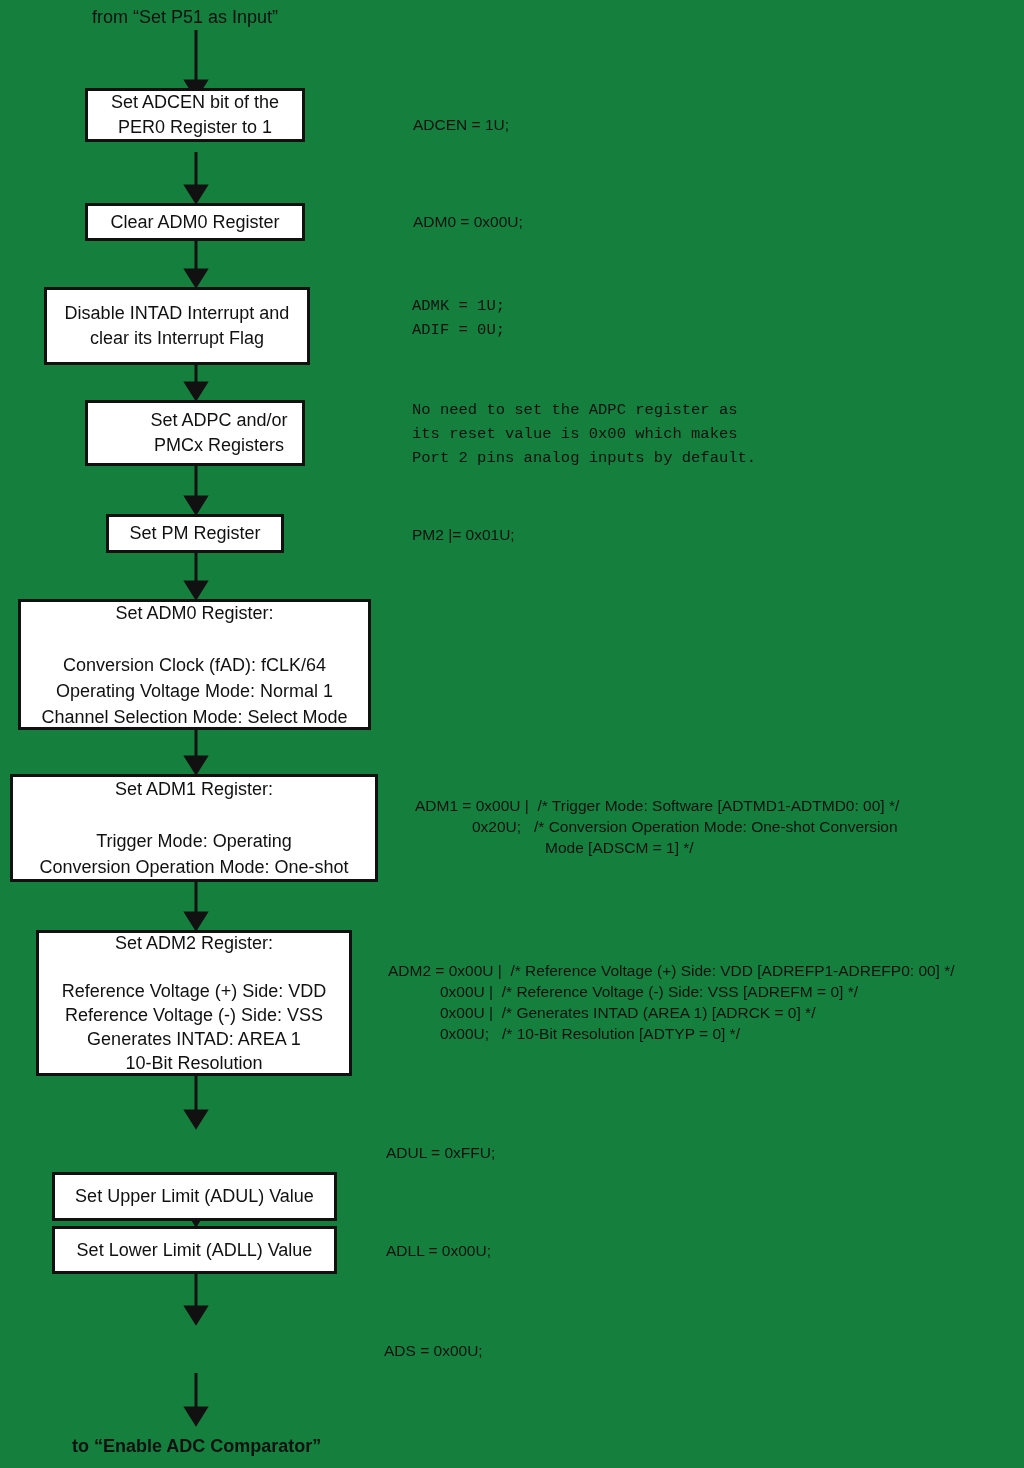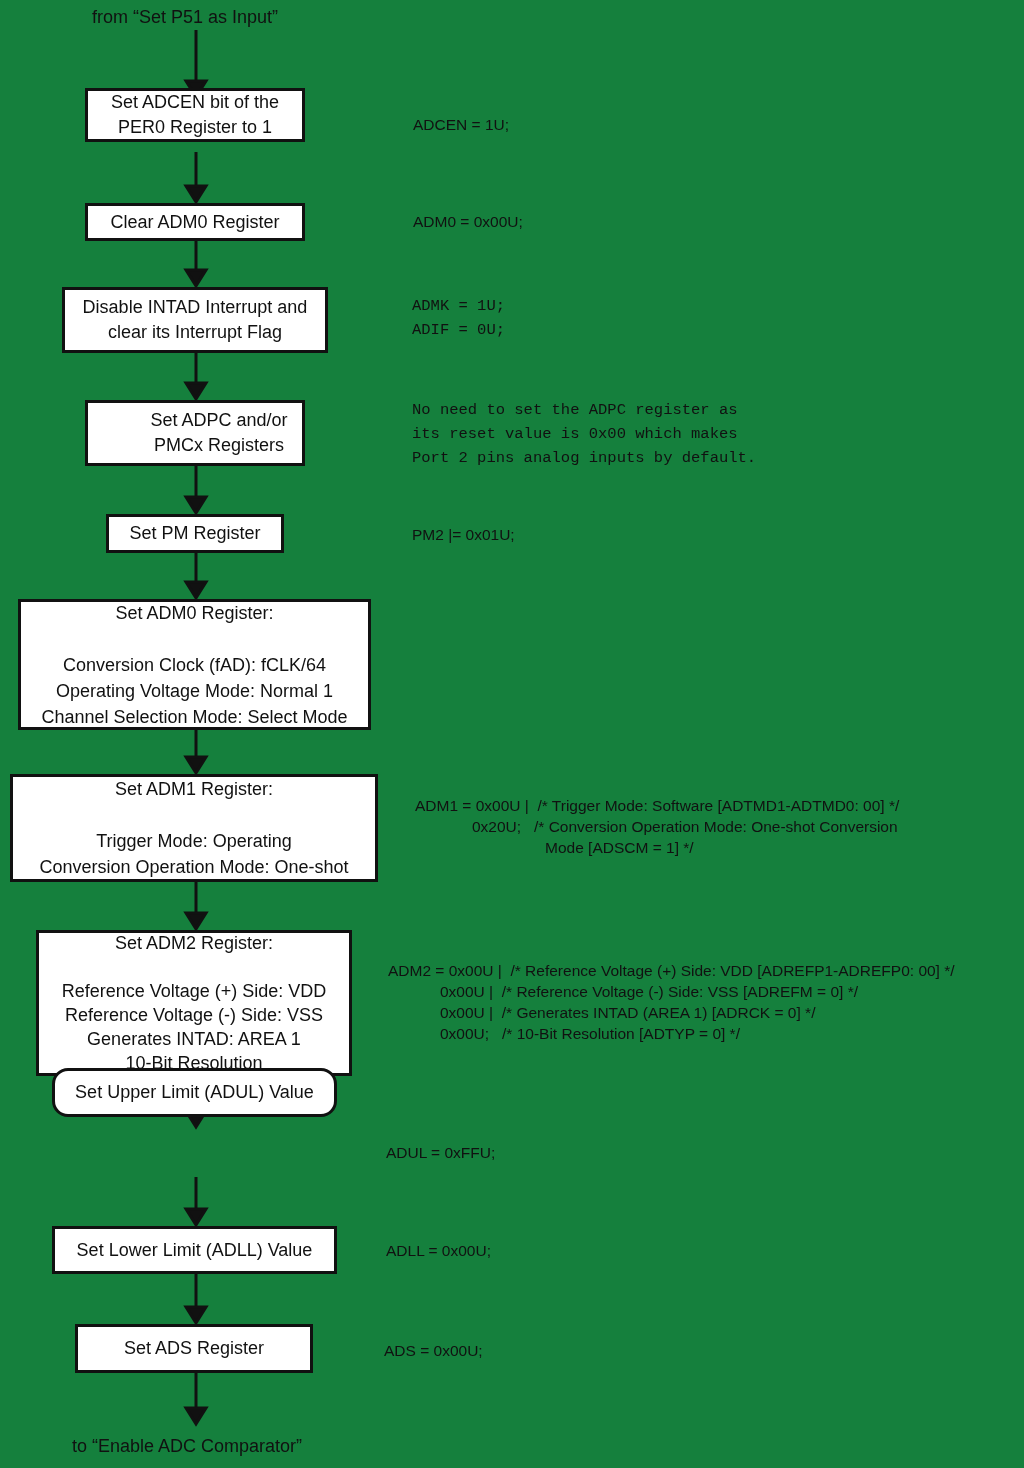--- a/index.html
+++ b/index.html
@@ -108,48 +108,47 @@
           <polygon points="186,1307 206,1307 196,1323"></polygon>
         </g>
       <g>
           <line x1="196" y1="1373" x2="196" y2="1410"></line>
           <polygon points="186,1408 206,1408 196,1424"></polygon>
         </g>
     </g>
   </svg>
 
   <div class="flow-label" style="left:92px; top:6px;">from “Set P51 as Input”</div>
-  <div class="flow-label" style="left:72px; top:1435px;">to “Enable ADC Comparator”</div>
+  <div class="flow-label" style="left:72px; top:1435px;font-weight:bold;">to “Enable ADC Comparator”</div>
 
   <div class="node" style="left:85px;  top:88px;   width:220px; height:54px;"><span>Set ADCEN bit of the
 PER0 Register to 1</span></div>
   <div class="node" style="left:85px;  top:203px;  width:220px; height:38px;"><span>Clear ADM0 Register</span></div>
-  <div class="node" style="left:62px;  top:287px;  width:266px; height:66px;"><span>Disable INTAD Interrupt and
+  <div class="node" style="left:44px;  top:287px;  width:266px; height:78px;"><span>Disable INTAD Interrupt and
 clear its Interrupt Flag</span></div>
   <div class="node" style="left:85px;  top:400px;  width:220px; height:66px;padding-left:48px;"><span>Set ADPC and/or
 PMCx Registers</span></div>
   <div class="node" style="left:106px; top:514px;  width:178px; height:39px;"><span>Set PM Register</span></div>
   <div class="node" style="left:18px;  top:599px;  width:353px; height:131px; line-height:26px;"><span>Set ADM0 Register:
 
 Conversion Clock (fAD): fCLK/64
 Operating Voltage Mode: Normal 1
 Channel Selection Mode: Select Mode</span></div>
   <div class="node" style="left:10px;  top:774px;  width:368px; height:108px; line-height:26px;"><span>Set ADM1 Register:
 
 Trigger Mode: Operating
 Conversion Operation Mode: One-shot</span></div>
   <div class="node" style="left:36px;  top:930px;  width:316px; height:146px; line-height:24px;"><span>Set ADM2 Register:
 
 Reference Voltage (+) Side: VDD
 Reference Voltage (-) Side: VSS
 Generates INTAD: AREA 1
 10-Bit Resolution</span></div>
-  <div class="node" style="left:52px;  top:1068px; width:285px; height:49px;border-radius:16px;"><span>Set Upper Limit (ADUL) Value</span></div>
+  <div class="node" style="left:52px;  top:1172px; width:285px; height:49px;"><span>Set Upper Limit (ADUL) Value</span></div>
   <div class="node" style="left:52px;  top:1226px; width:285px; height:48px;"><span>Set Lower Limit (ADLL) Value</span></div>
-  <div class="node" style="left:75px;  top:1324px; width:238px; height:49px;"><span>Set ADS Register</span></div>
 
   <div class="ann" style="left:413px; top:114px;">
     <div class="ann-line">ADCEN = 1U;</div>
   </div>
 
   <div class="ann" style="left:413px; top:211px;">
     <div class="ann-line">ADM0 = 0x00U;</div>
   </div>
 
   <div class="ann pair" style="left:412px; top:294px;">

